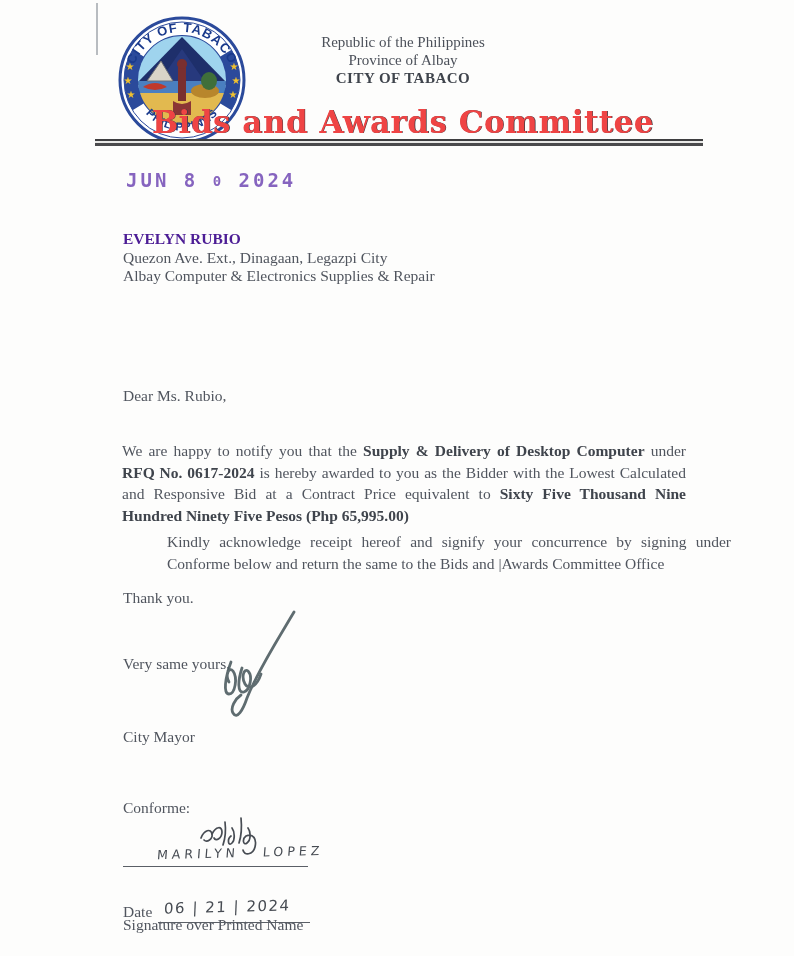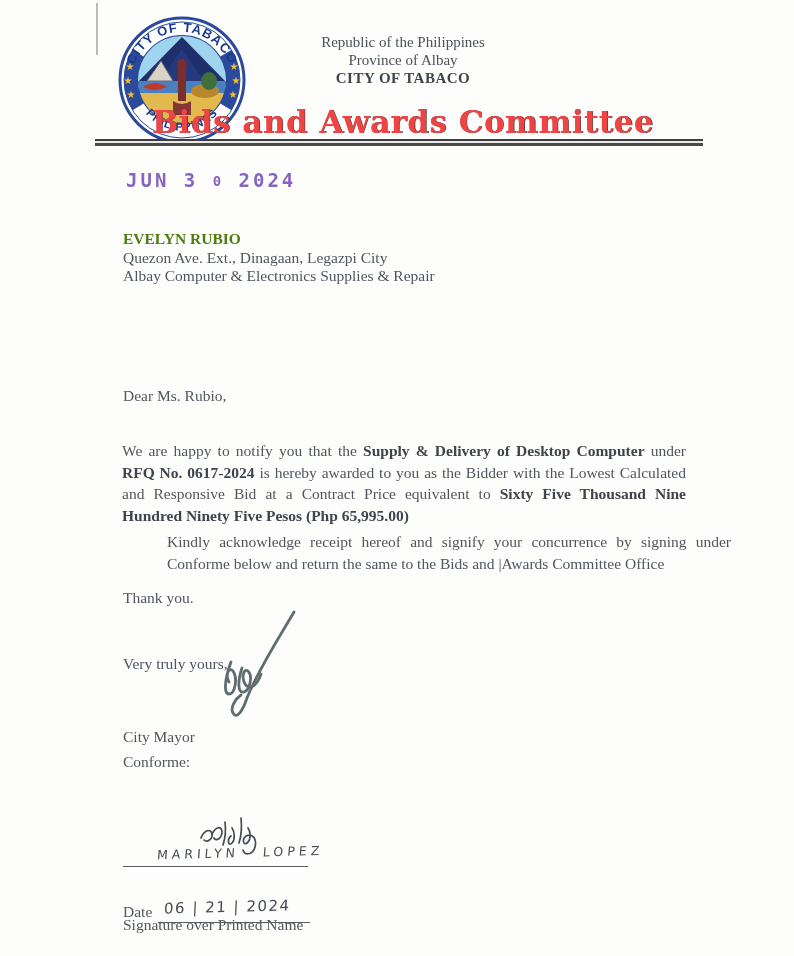--- a/index.html
+++ b/index.html
@@ -29,42 +29,42 @@
   .rule { left:95px; top:139px; width:608px; height:7px;
     border-top:2px solid #3e3e40; border-bottom:3px solid #4a4a4c; background:#e9e9e7; }
 
   
   .stamp { left:126px; top:169px; font-family:"DejaVu Sans Mono", monospace;
     font-weight:bold; font-size:19px; letter-spacing:3px; color:#7c58ba; opacity:.92; }
   .stamp .small0 { font-size:14px; vertical-align:1px; }
 
   
   .addressee { left:123px; top:230px; font-size:15.5px; line-height:18.5px; }
-  .addressee .name { font-weight:bold; color:#4d7c0f; }
+  .addressee .name { font-weight:bold; color:#4c1d95; }
 
   
   .noa-title { left:103px; top:337px; width:600px; text-align:center; font-weight:bold;
     font-size:15.5px; letter-spacing:6px; word-spacing:9px; color:#4a4f58; }
 
   .salutation { left:123px; top:387px; font-size:15.5px; }
 
   .para { left:122px; width:564px; font-size:15.5px; line-height:21.5px; text-align:justify; }
   .p1 { top:440px; }
   .p2 { top:531px;margin-left:45px; }
   .para b, .sig-name b { color:#3f444c; }
   .thanks { left:123px; top:589px; font-size:15.5px; }
 
   
   .closing { left:123px; top:655px; font-size:15.5px; }
   .mayor-sig { left:200px; top:610px; width:112px; height:112px; }
   .sig-name { left:123px; top:708px; font-size:15.5px; font-weight:bold; color:#3f444c; letter-spacing:.3px; }
   .sig-title { left:123px; top:728px; font-size:15.5px; }
 
   
-  .conforme-label { left:123px; top:753px; font-size:15.5px; }
+  .conforme-label { left:123px; top:799px; font-size:15.5px; }
   .conforme-sig { left:196px; top:813px; width:72px; height:46px; }
   .hand { font-family:"DejaVu Sans", sans-serif; color:#474c53; }
   .signed-name { left:157px; top:845px; font-size:12.5px; letter-spacing:4px; word-spacing:16px;
     transform:rotate(-1.5deg) skewX(-6deg); }
   .sig-line { left:123px; top:866px; width:185px; border-top:1.6px solid #5a5f66; }
   .sig-caption { left:123px; top:872px; font-size:15.5px;margin-top:44px; }
   .date-label { left:123px; top:903px; font-size:15.5px; }
   .date-value { left:164px; top:898px; font-size:15px; letter-spacing:1.5px;
     transform:rotate(-1.5deg) skewX(-4deg); }
   .date-line { left:158px; top:922px; width:152px; border-top:1.6px solid #5a5f66; }
@@ -127,38 +127,38 @@
   <div class="abs head-center">
     <div>Republic of the Philippines</div>
     <div>Province of Albay</div>
     <div class="city">CITY OF TABACO</div>
   </div>
 
   <div class="abs committee">Bids and Awards Committee</div>
 
   <div class="abs rule"></div>
 
-  <div class="abs stamp"><span>JUN 3 </span><span class="small0">0</span><span> 2024</span></div>
+  <div class="abs stamp"><span>JUN 8 </span><span class="small0">0</span><span> 2024</span></div>
 
   <div class="abs addressee">
     <div class="name">EVELYN RUBIO</div>
     <div>Quezon Ave. Ext., Dinagaan, Legazpi City</div>
     <div>Albay Computer &amp; Electronics Supplies &amp; Repair</div>
   </div>
 
 
   <div class="abs salutation">Dear Ms. Rubio,</div>
 
   <div class="abs para p1"><span>We are happy to notify you that the </span><b>Supply &amp; Delivery of Desktop Computer</b><span> under </span><b>RFQ No. 0617-2024</b><span> is hereby awarded to you as the Bidder with the Lowest Calculated and Responsive Bid at a Contract Price equivalent to </span><b>Sixty Five Thousand Nine Hundred Ninety Five Pesos (Php 65,995.00)</b></div>
 
   <div class="abs para p2">Kindly acknowledge receipt hereof and signify your concurrence by signing under Conforme below and return the same to the Bids and |Awards Committee Office</div>
 
   <div class="abs thanks">Thank you.</div>
 
-  <div class="abs closing">Very truly yours,</div>
+  <div class="abs closing">Very same yours,</div>
 
   <div class="abs mayor-sig">
     <svg viewBox="0 0 112 112" width="112" height="112">
       <g fill="none" stroke="#4e5d61" stroke-width="2.8" stroke-linecap="round" opacity="0.9">
         <path d="M 94 2 C 80 26, 58 60, 47 88 C 43 100, 37 110, 33 103 C 30 98, 35 89, 41 85"></path>
         <path d="M 31 52 C 25 68, 23 84, 29 84 C 35 84, 38 68, 33 61 C 29 56, 25 65, 29 72"></path>
         <path d="M 42 58 C 38 70, 37 84, 44 82 C 50 80, 53 66, 48 61 C 44 58, 41 67, 45 74 C 49 81, 57 76, 61 64"></path>
       </g>
     </svg>
   </div>

